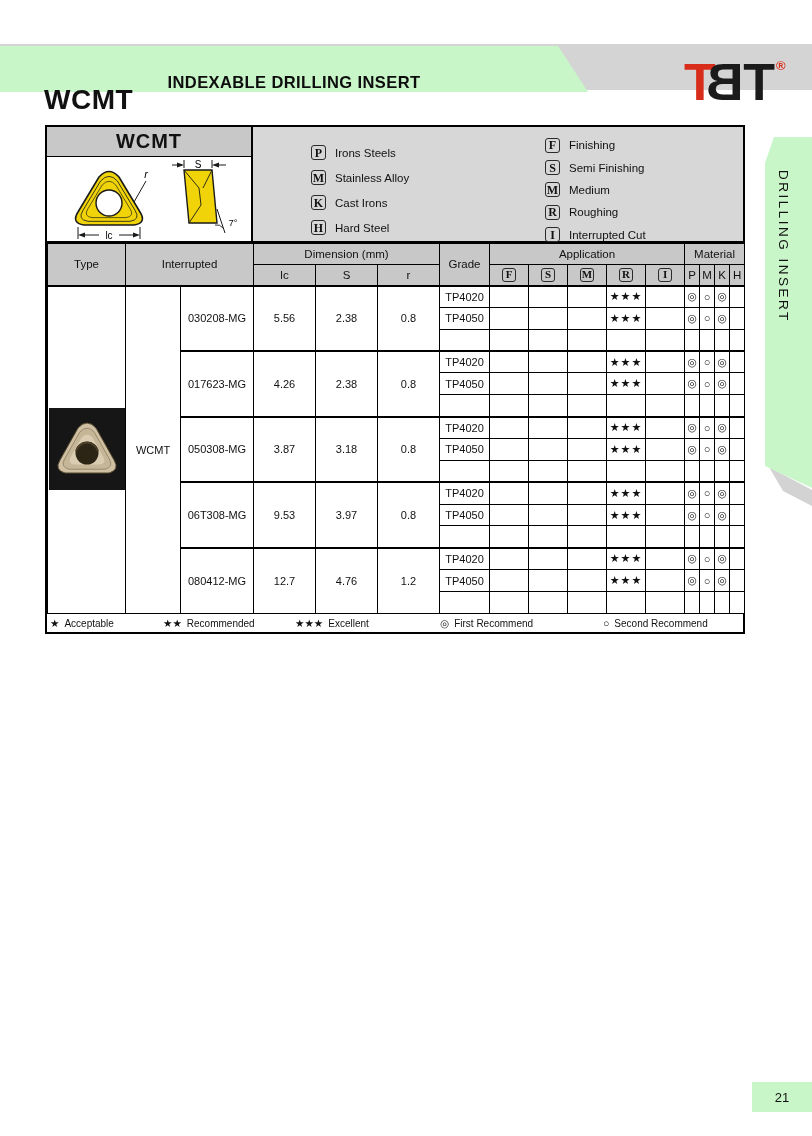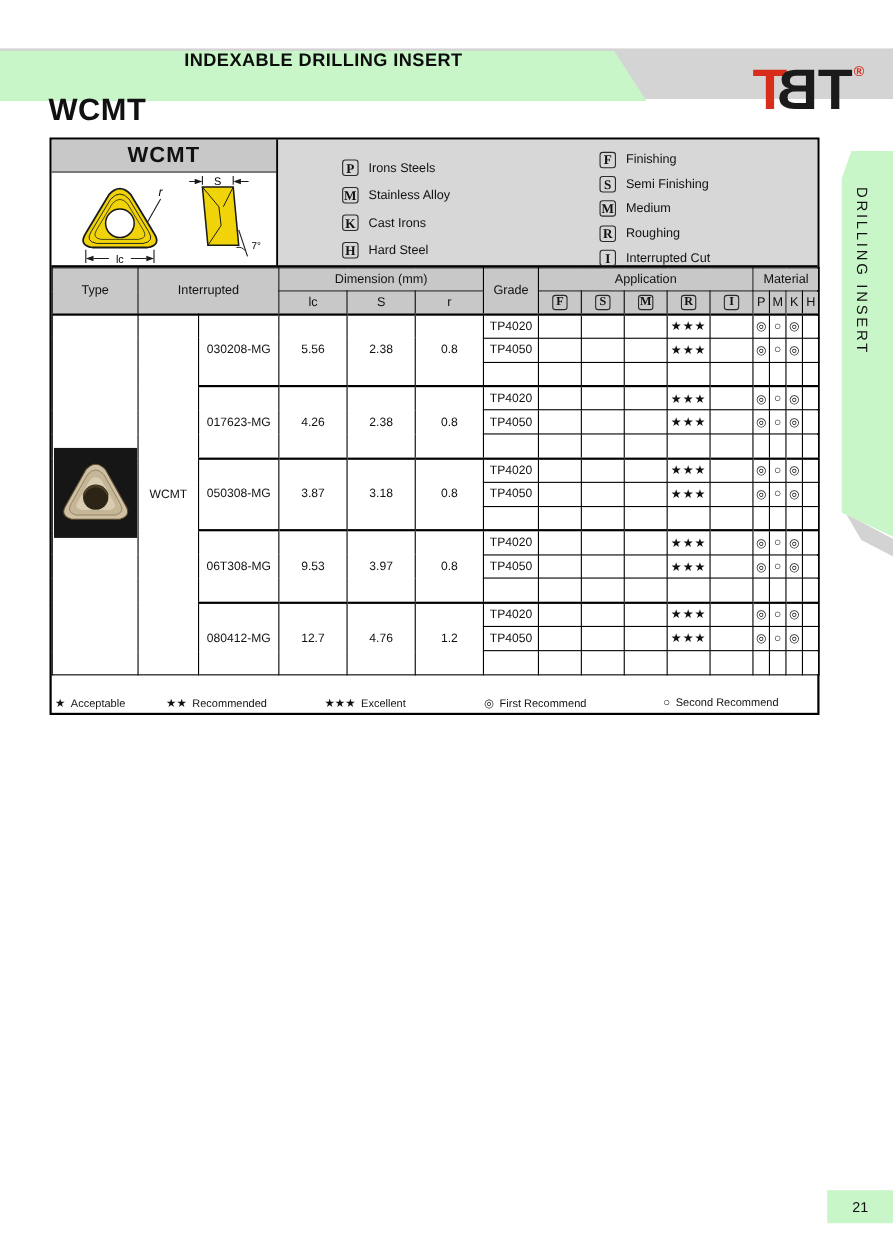--- a/index.html
+++ b/index.html
@@ -3,21 +3,21 @@
 <meta charset="utf-8">
 <style>
   html,body{margin:0;padding:0;background:#fff;}
   .page{position:relative;width:812px;height:1136px;background:#fff;overflow:hidden;
         font-family:"Liberation Sans",sans-serif;color:#111;}
 
   
   .band-gray{position:absolute;left:0;top:44px;width:812px;height:46px;background:var(--band-gray,#d4d4d4);}
   .band-green{position:absolute;left:0;top:46px;width:588px;height:46px;background:var(--green,#c9f6c9);
               clip-path:polygon(0 0,558px 0,588px 100%,0 100%);
-              display:flex;align-items:flex-start;justify-content:center;}
+              display:flex;align-items:flex-end;justify-content:center;}
   .band-title{font-size:16.5px;font-weight:bold;letter-spacing:.4px;color:#0d0d0d;}
 
   .logo{position:absolute;left:684px;top:56px;font-weight:bold;font-size:52px;line-height:1;
         letter-spacing:-5px;color:#1b1b1b;white-space:nowrap;}
   .logo .lt{color:var(--logo-red,#d92d1c);}
   .logo .lb{display:inline-block;transform:scaleX(-1);}
   .logo .lreg{display:inline-block;font-size:13px;color:var(--logo-red,#d92d1c);
               letter-spacing:0;position:relative;top:-30px;left:6px;font-weight:bold;}
 
   .page-title{position:absolute;left:44px;top:84px;font-size:28px;font-weight:bold;letter-spacing:.5px;}
@@ -51,24 +51,24 @@
   .spec tbody tr{height:21.87px;}
   .spec tbody td{font-size:11px;background:#fff;}
   .spec tbody tr.g-top td{border-top:2px solid #000;}
   .photo-td{border-right:1.5px solid #000;}
   .apph .keybox{width:14px;height:14px;font-size:11px;margin:0;}
   .grade-td{font-size:10.5px;}
   .stars{font-size:11px;letter-spacing:1px;}
   .mat-td{font-size:10.5px;}
 
   
-  .footnote{position:relative;height:18px;margin-top:16px;font-size:10px;}
+  .footnote{position:relative;height:18px;margin-top:0;font-size:10px;}
   .fn{position:absolute;top:3px;white-space:nowrap;}
   .fn .sym{margin-right:5px;font-size:10.5px;}
-  .fn:nth-child(1){left:3px}.fn:nth-child(2){left:104px}.fn:nth-child(3){left:248px}
+  .fn:nth-child(1){left:3px}.fn:nth-child(2){left:116px}.fn:nth-child(3){left:248px}
   .fn:nth-child(4){left:393px}.fn:nth-child(5){left:556px}
 
   
   .side-tab-svg{position:absolute;left:765px;top:137px;}
   .side-tab-label{position:absolute;left:776px;top:170px;writing-mode:vertical-rl;text-orientation:mixed;
                   font-size:13.5px;letter-spacing:2.5px;color:#111;}
   .page-num{position:absolute;left:752px;top:1082px;width:60px;height:30px;background:var(--green,#c9f6c9);
             display:flex;align-items:center;justify-content:center;font-size:13px;color:#111;}
 </style>
 </head>

